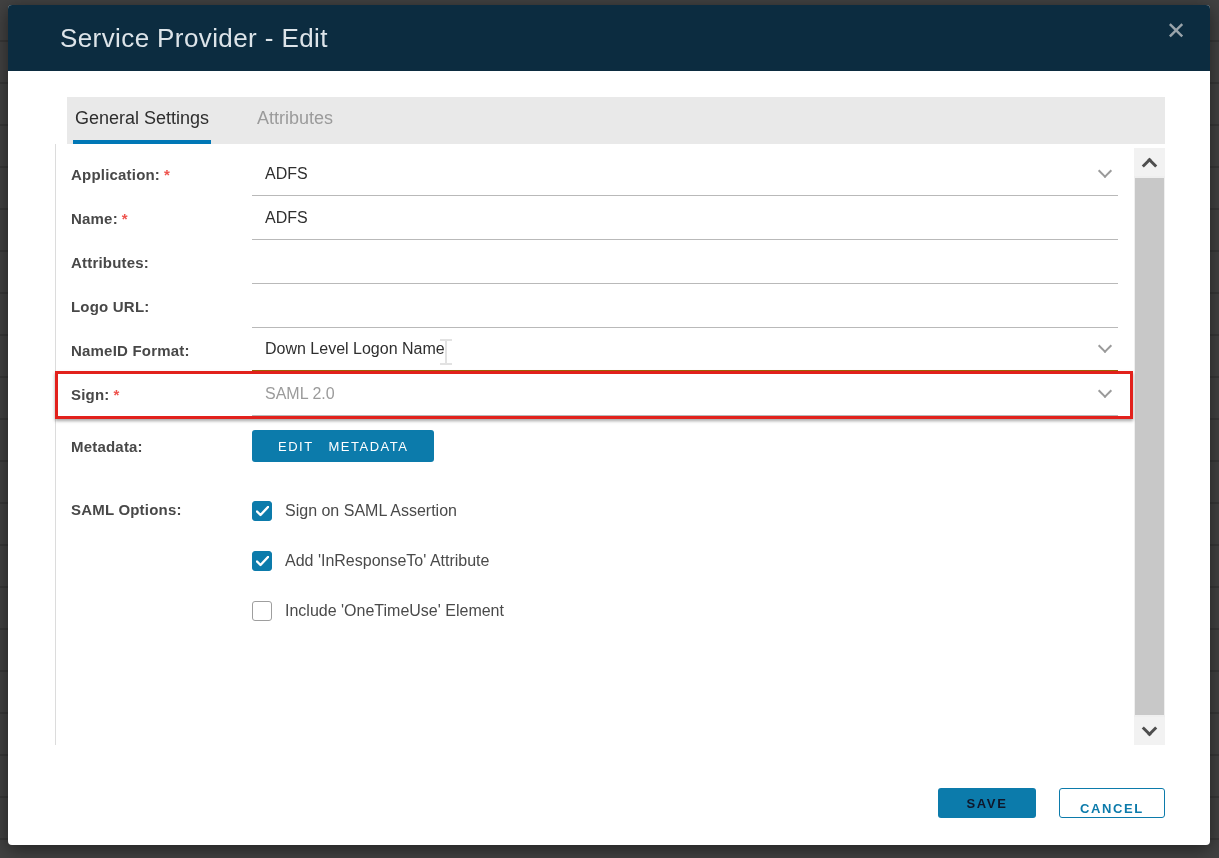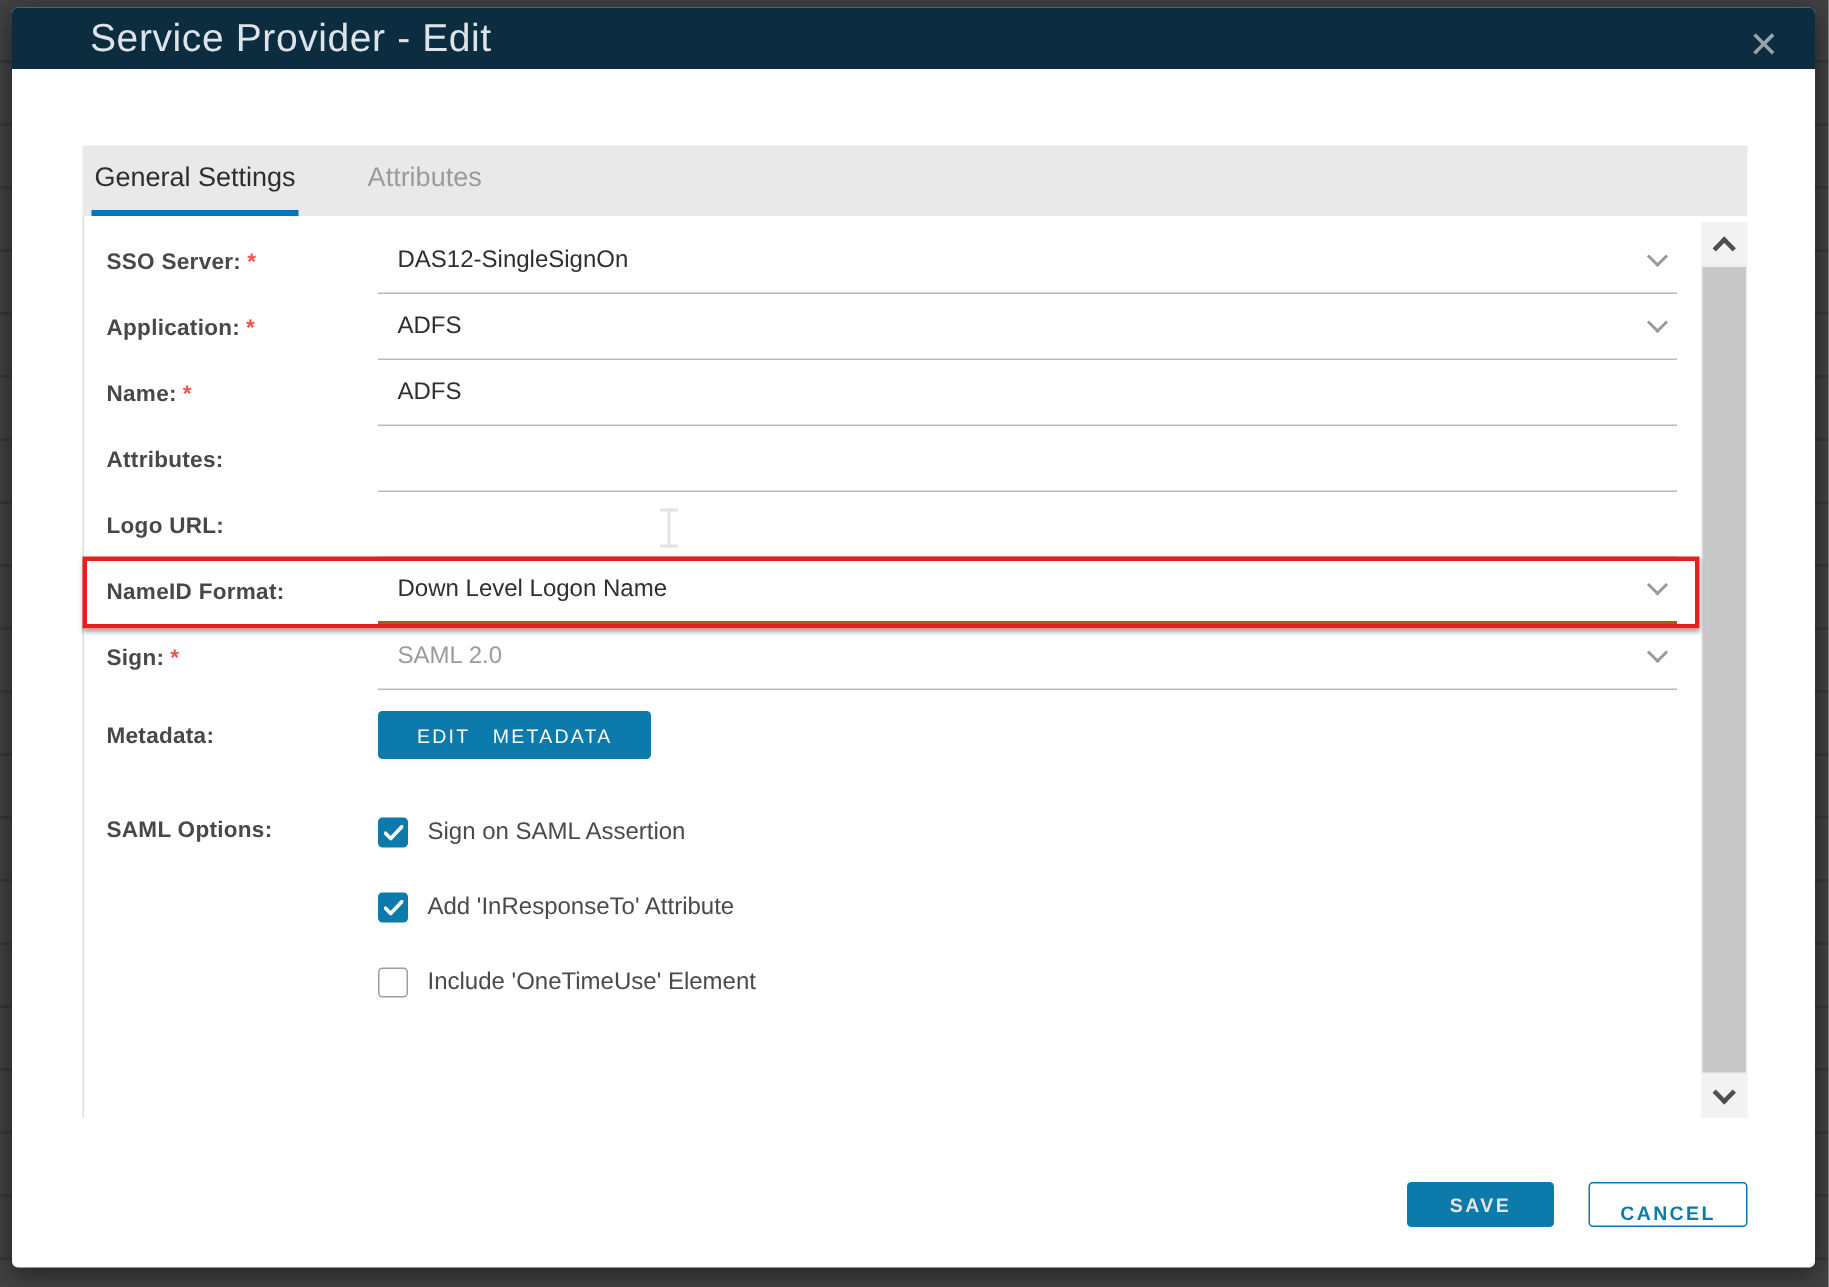--- a/index.html
+++ b/index.html
@@ -18,41 +18,41 @@
     position:absolute;inset:0;
     background:repeating-linear-gradient(180deg,#424242 0 40px,#383838 40px 42px);
   }
   
   .modal{
     position:absolute;left:8px;top:5px;width:1202px;height:840px;
     background:#ffffff;border-radius:4px;
     box-shadow:0 4px 18px rgba(0,0,0,.5);
   }
   .hdr{
-    position:absolute;left:0;top:0;right:0;height:41px;
+    position:absolute;left:0;top:0;right:0;height:66px;
     background:var(--header-bg);
     border-radius:4px 4px 0 0;
     display:flex;align-items:center;
   }
   .hdr .title{
     margin-left:52px;font-size:26px;font-weight:300;
     color:#dde4e9;letter-spacing:.4px;
   }
   .close{
     position:absolute;right:24px;top:12px;
     font-size:24px;line-height:28px;color:#9aa4ab;
     cursor:pointer;font-weight:300;
   }
   
   .panel{
     position:absolute;left:47px;top:92px;width:1110px;height:648px;
     background:#ffffff;
   }
   .tabbar{
-    position:absolute;left:0;top:0;right:0;height:47px;
+    position:absolute;left:12px;top:0;right:0;height:47px;
     background:#e9e9e9;
     display:flex;align-items:stretch;gap:44px;
     padding-left:6px;
   }
   .tab{
     display:flex;align-items:center;
     font-size:18px;color:#9b9b9b;
     padding:0 2px;cursor:pointer;border-bottom:4px solid transparent;
   }
   .tab.active{color:#2e2e2e;border-bottom:4px solid #0077b6;}
@@ -124,21 +124,21 @@
   .ibeam .bar{position:absolute;left:2px;width:12px;height:2px;background:#e2e2e2;}
   .ibeam .bar.t{top:0;} .ibeam .bar.b{bottom:0;}
   
   .footer{
     position:absolute;right:45px;bottom:27px;display:flex;gap:23px;align-items:center;
   }
   .btn{
     height:30px;border-radius:3px;font-family:inherit;
     font-size:13px;font-weight:600;letter-spacing:1.6px;cursor:pointer;
   }
-  .btn.primary{background:var(--accent);color:#e5e5e5;border:none;min-width:98px;padding:0 24px;}
+  .btn.primary{background:var(--accent);color:#0f172a;border:none;min-width:98px;padding:0 24px;}
   .btn.outline{background:#fff;color:var(--accent);border:1px solid var(--accent);min-width:106px;padding:12px 20px;}
 </style>
 </head>
 <body>
 
 <div class="backdrop"></div>
 
 <div class="modal">
 
   <div class="hdr">
@@ -147,27 +147,20 @@
   </div>
 
   <div class="panel">
     <div class="tabbar" id="tabbar">
         <div class="tab active">General Settings</div>
         <div class="tab">Attributes</div>
       </div>
 
     <div class="formwrap">
       <div id="rows">
-          <div class="frow">
-            <span class="flabel"><span>SSO Server:</span><span class="req">*</span></span>
-            <div class="fieldcol">
-              <span class="value">DAS12-SingleSignOn</span>
-              <i class="chev"></i>
-            </div>
-          </div>
           <div class="frow">
             <span class="flabel"><span>Application:</span><span class="req">*</span></span>
             <div class="fieldcol">
               <span class="value">ADFS</span>
               <i class="chev"></i>
             </div>
           </div>
           <div class="frow">
             <span class="flabel"><span>Name:</span><span class="req">*</span></span>
             <div class="fieldcol">

